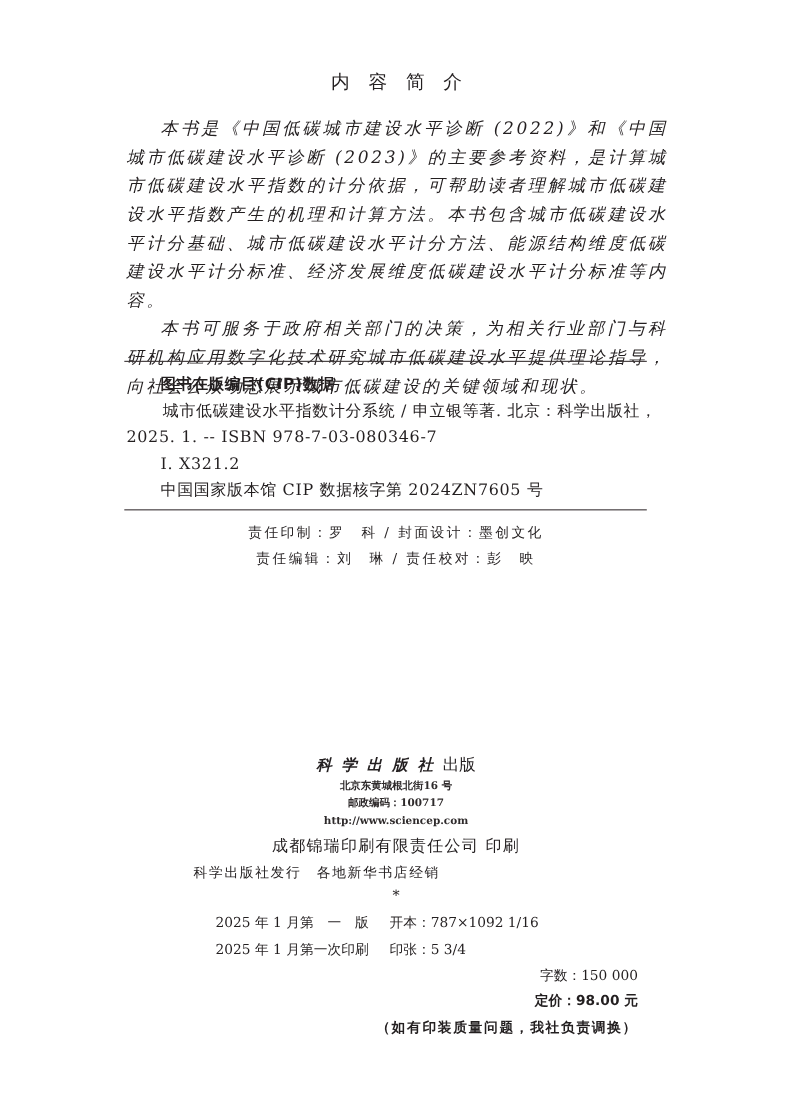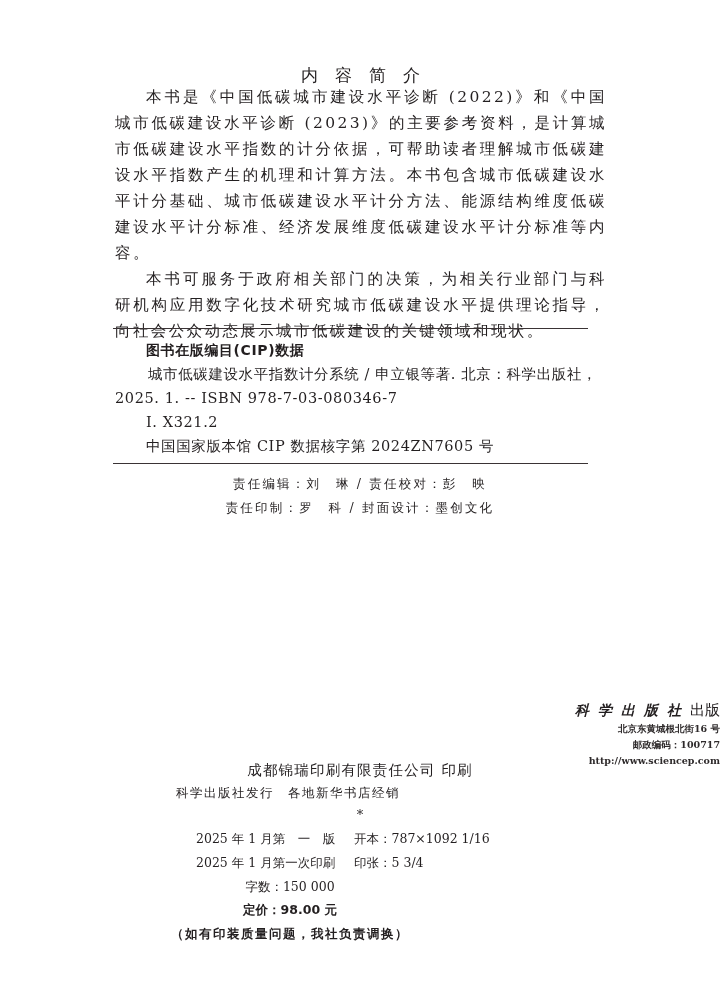--- a/index.html
+++ b/index.html
@@ -24,25 +24,26 @@
       font-family: "DejaVu Sans", "Liberation Sans", sans-serif;
       font-size: 17px;
       letter-spacing: 17px;
       padding-left: 18px;
       box-sizing: border-box;
       line-height: 22px;
     }
 
     
     .summary {
-      left: 115px; width: 492px; top: 84px;
+      left: 115px; width: 492px; top: 104px;
       font-size: 15.5px;
       line-height: 26px;
       text-align: justify;
       letter-spacing: 2.4px;
+      font-style: italic;
     }
     .summary p {
       margin: 0;
       text-indent: 31px;
     }
 
     
     .rule {
       left: 113px; width: 475px; height: 0;
       border-top: 1.3px solid #3a3335;
@@ -68,22 +69,21 @@
       left: 0; width: 720px; top: 472px;
       text-align: center;
       font-size: 12.5px;
       line-height: 24px;
       letter-spacing: 2.2px;
     }
 
     
     .publisher {
       left: 0; width: 720px; top: 684px;
-      text-align: right;
-      margin-top: 15px;
+      text-align: center;
     }
     .pub-logo-line {
       font-size: 16px;
       line-height: 22px;
     }
     .pub-logo {
       font-style: italic;
       font-weight: bold;
       letter-spacing: 9px;
       font-family: "DejaVu Serif", "Liberation Serif", serif;
@@ -125,21 +125,21 @@
     .edition {
       left: 196px; top: 827px;
       font-size: 12.5px;
       line-height: 24px;
     }
     .edition .row { white-space: nowrap; }
     .edition .c1 { display: inline-block; width: 158px; }
     .edition .c2 { display: inline-block; }
     .center-line {
       left: 0; width: 580px;
-      text-align: center;
+      text-align: right;
       font-size: 12.5px;
       line-height: 24px;
     }
     .wordcount { top: 875px; }
     .price {
       top: 898px;
       font-weight: bold;
       font-family: "DejaVu Sans", "Liberation Sans", sans-serif;
     }
     .note {
@@ -164,22 +164,22 @@
   <div class="cip-heading">图书在版编目(CIP)数据</div>
   <div class="indent">城市低碳建设水平指数计分系统 / 申立银等著. 北京：科学出版社，</div>
   <div>2025. 1. -- ISBN 978-7-03-080346-7</div>
   <div class="indent2">Ⅰ. X321.2</div>
   <div class="indent2">中国国家版本馆 CIP 数据核字第 2024ZN7605 号</div>
 </div>
 
 <div class="abs rule" style="top:463px;"></div>
 
 <div class="abs credits">
+  <div>责任印制：罗　科 / 封面设计：墨创文化</div>
   <div>责任编辑：刘　琳 / 责任校对：彭　映</div>
-  <div>责任印制：罗　科 / 封面设计：墨创文化</div>
 </div>
 
 <div class="abs publisher">
   <div class="pub-logo-line">
     <span class="pub-logo">科学出版社</span><span class="pub-suffix">出版</span>
   </div>
   <div class="pub-small">北京东黄城根北街16 号</div>
   <div class="pub-small">邮政编码：100717</div>
   <div class="pub-small">http://www.sciencep.com</div>
 </div>

